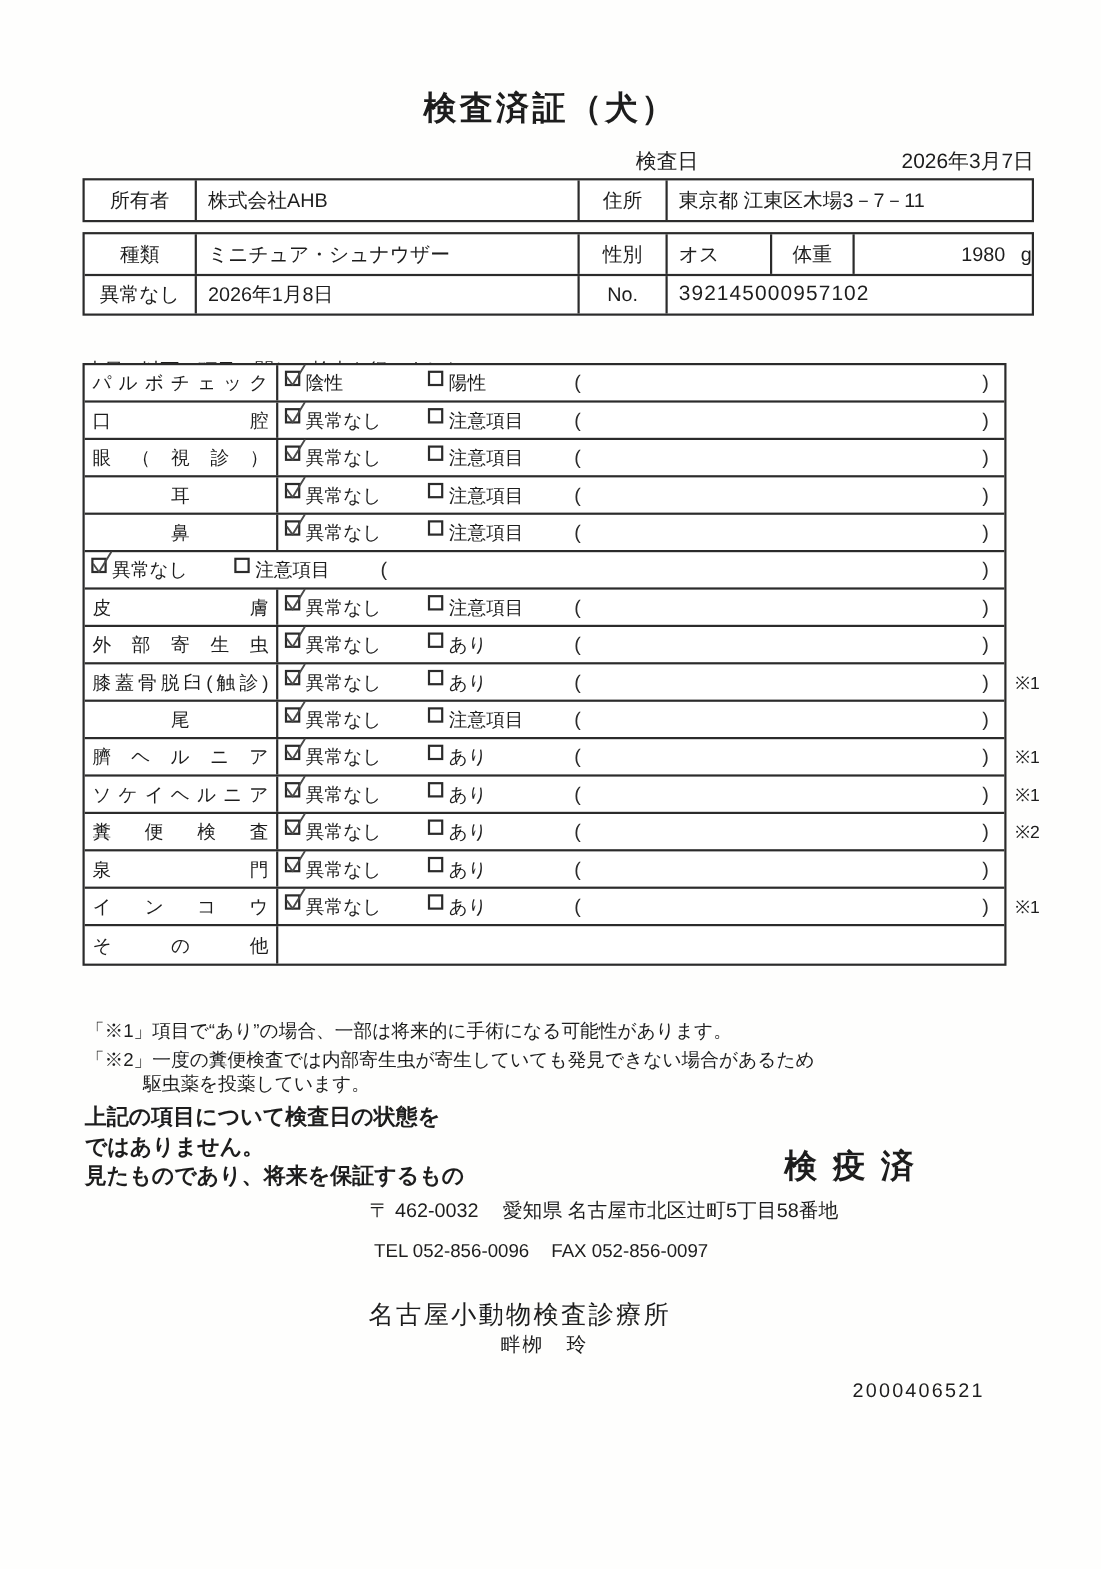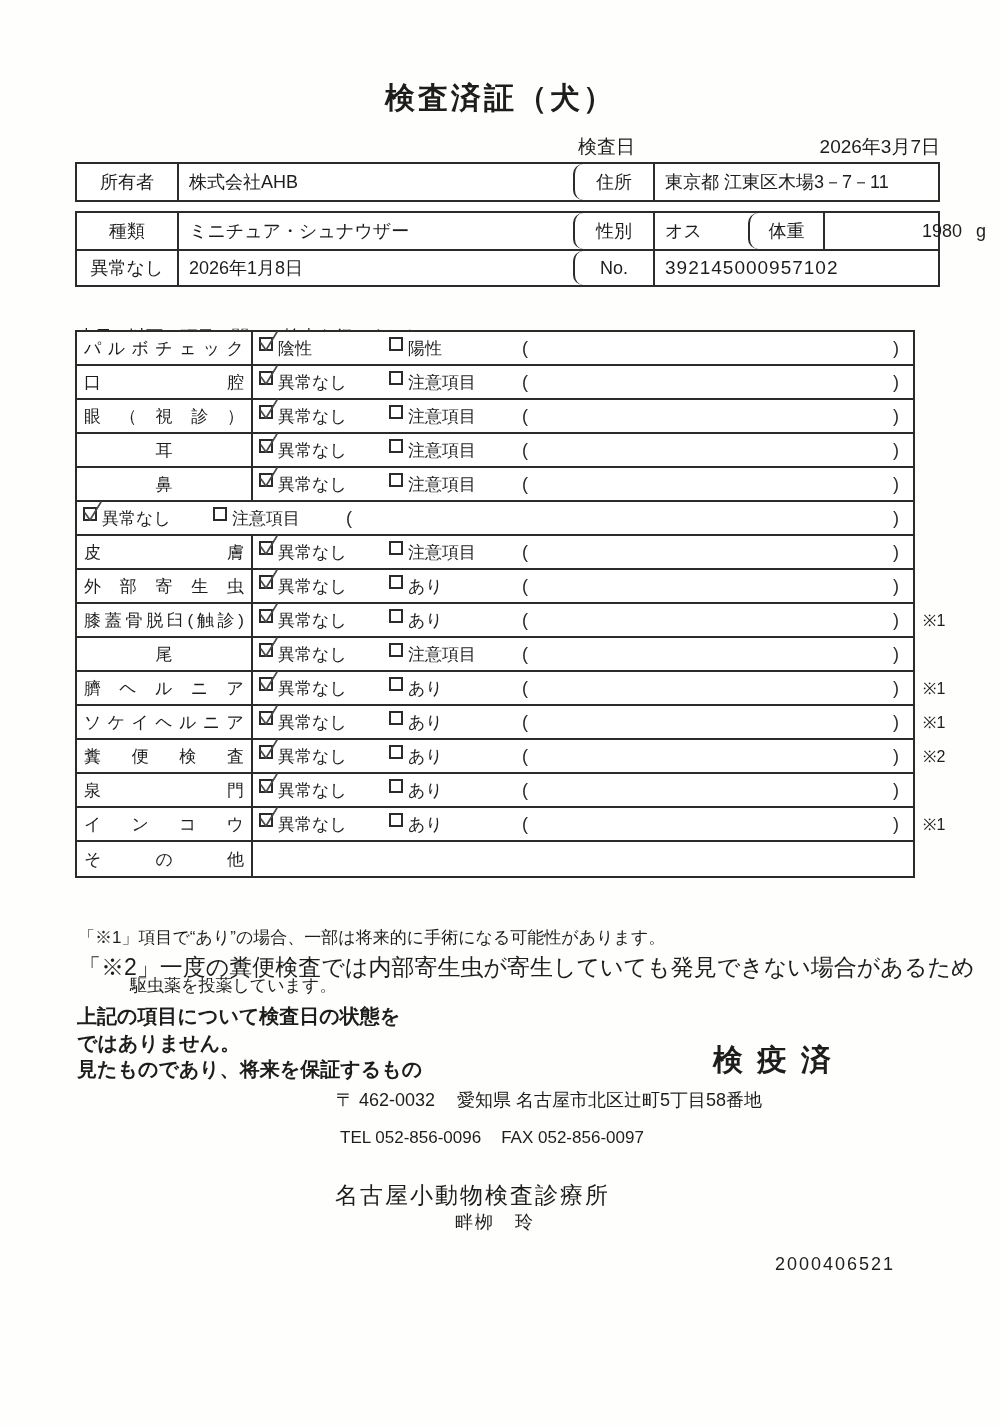--- a/index.html
+++ b/index.html
@@ -19,23 +19,23 @@
     display:flex; justify-content:space-between; font-size:19px;
   }
   
   .tbl { position:absolute; left:75px; width:865px; border:2px solid #2b2b2b; background:#fff; }
   .trow { display:flex; height:36px; }
   .trow + .trow { border-top:2px solid #2b2b2b; }
   .cell {
     display:flex; align-items:center; font-size:18px; overflow:hidden; white-space:nowrap;
   }
   .cell + .cell { border-left:2px solid #2b2b2b; }
-  .lab { justify-content:center;border-radius:10px; }
+  .lab { justify-content:center; }
   .val { padding-left:10px; }
-  .w100{width:100px;flex:none;} .w340{width:396px;flex:none;} .w80{width:80px;flex:none;}
+  .w100{width:100px;flex:none;} .w340{width:348px;flex:none;} .w80{width:80px;flex:none;}
   .w345{width:345px;flex:none;} .w95{width:95px;flex:none;} .w75{width:75px;flex:none;} .w175{width:175px;flex:none;}
   .owner-tbl { top:162px; }
   .info-tbl { top:211px; }
   .weight-cell { justify-content:flex-end; padding-right:12px; gap:14px; }
   .no-val { font-size:19px; letter-spacing:1px; }
   .intro { position:absolute; top:297px; left:78px; font-size:17px;margin-top:28px; }
 
   
   .checklist {
     position:absolute; top:330px; left:75px; width:840px;
@@ -66,21 +66,21 @@
   .c-paren {
     flex:1; display:flex; justify-content:space-between; align-items:center;
     padding:0 14px 0 4px; font-size:18px; color:#2b2b2b;
   }
   .c-note {
     position:absolute; left:calc(100% + 10px); top:50%; transform:translateY(-50%);
     font-size:16px; white-space:nowrap;
   }
 
   .fnote1 { position:absolute; top:926px; left:78px; font-size:17px; }
-  .fnote2a { position:absolute; top:952px; left:78px; font-size:23px; }
+  .fnote2a { position:absolute; top:952px; left:78px; font-size:17px; }
   .fnote2b { position:absolute; top:974px; left:130px; font-size:17px; }
 
   .disclaimer {
     position:absolute; top:1003px; left:77px;
     font-size:20px; font-weight:600; line-height:1.33;
   }
   .stamp {
     position:absolute; top:1040px; left:713px;
     font-size:30px; font-weight:600; letter-spacing:14px; white-space:nowrap;
   }

